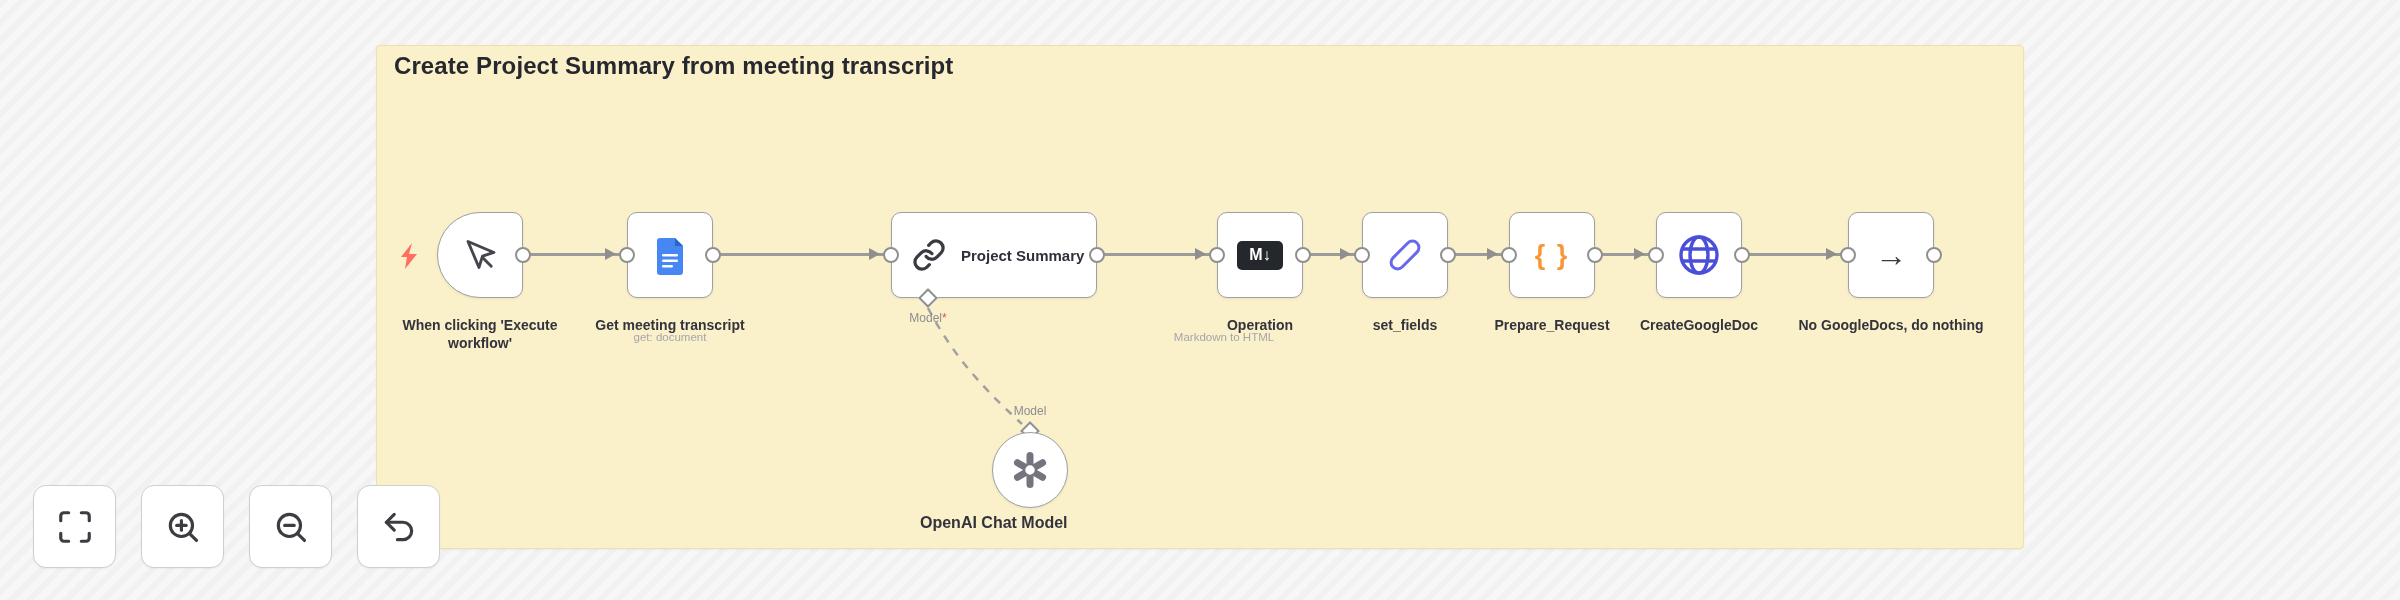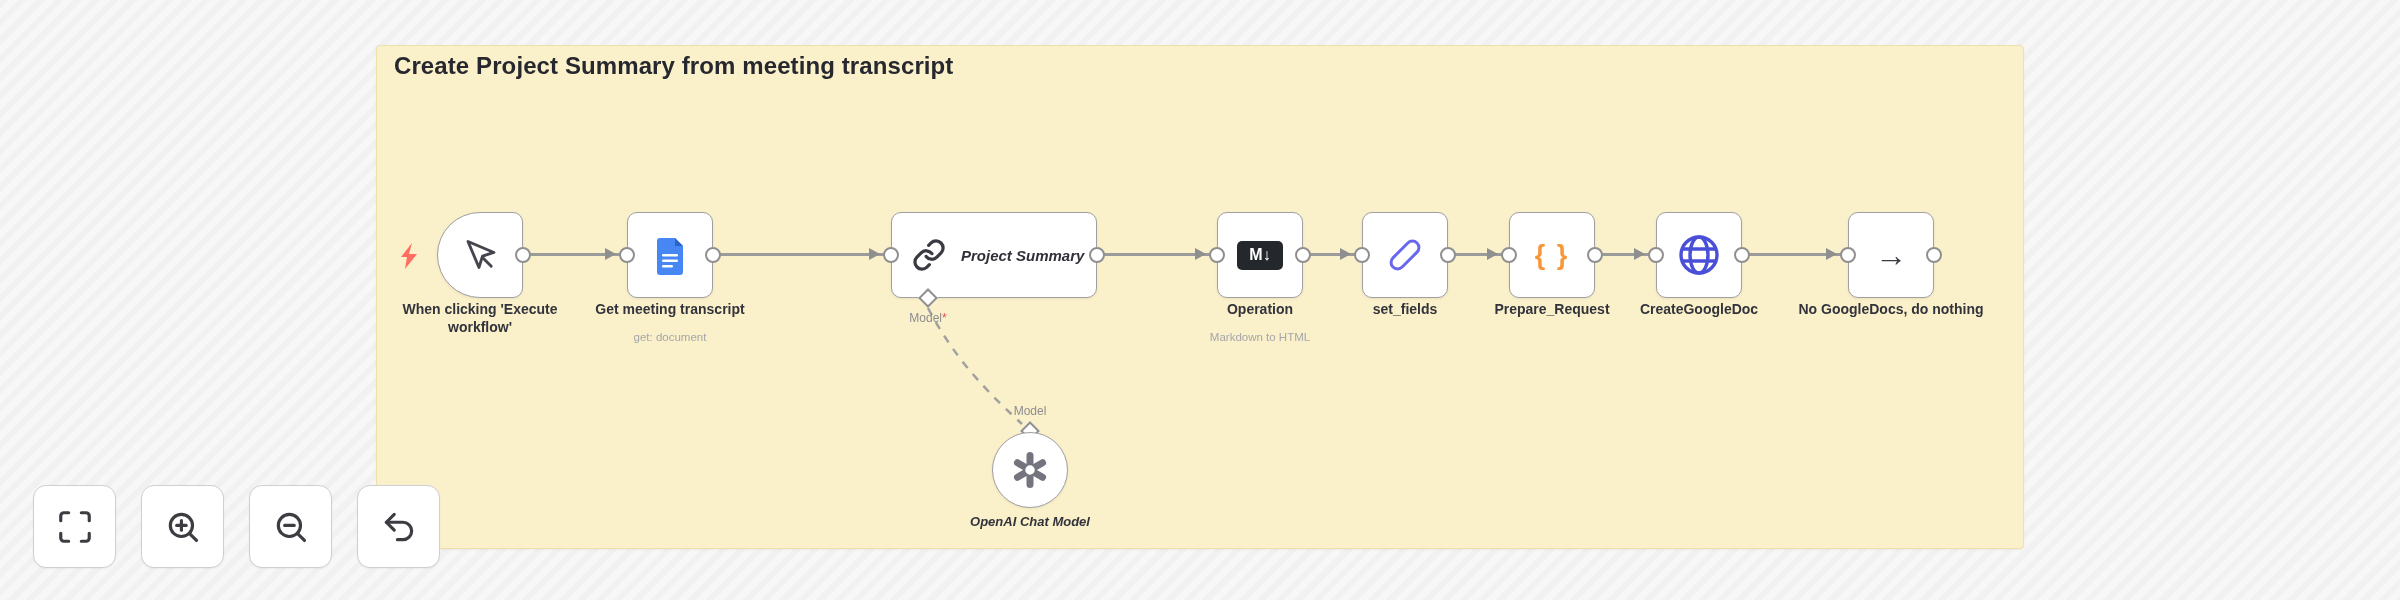--- a/index.html
+++ b/index.html
@@ -30,31 +30,31 @@
     box-shadow:0 1px 3px rgba(0,0,0,0.07);
   }
   .n1{left:437px; width:86px; border-radius:43px 10px 10px 43px;}
   .n2{left:627px; width:86px;}
   .n3{left:891px; width:206px; justify-content:flex-start; padding-left:20px; gap:15px;}
   .n4{left:1217px; width:86px;}
   .n5{left:1362px; width:86px;}
   .n6{left:1509px; width:86px;}
   .n7{left:1656px; width:86px;}
   .n8{left:1848px; width:86px;}
-  .node-inline-title{font-size:15px; font-weight:600; color:#2f3039;font-style:italic;}
+  .node-inline-title{font-size:15px; font-weight:600; color:#2f3039;}
   .node-label{
-    position:absolute; top:300px; width:220px; text-align:center;
+    position:absolute; top:316px; width:220px; text-align:center;
     font-size:14px; font-weight:600; color:#32333c; line-height:18px; white-space:pre-line;
   }
   .node-sublabel{
     position:absolute; top:329px; width:220px; text-align:center;
     font-size:11.5px; font-weight:400; color:#a6a6ab;
   }
   .l1{left:370px;} .l2{left:560px;} .s2{left:560px;}
-  .l4{left:1150px;} .s4{left:1150px;}
+  .l4{left:1150px;} .s4{left:1114px;}
   .l5{left:1295px;} .l6{left:1442px;} .l7{left:1589px;}
   .l8{left:1781px; width:240px; margin-left:-10px;}
   
   .wire{position:absolute; top:253px; height:3px; background:#9b9b9b;}
   .c1{left:523px; width:104px;} .c2{left:713px; width:178px;}
   .c3{left:1097px; width:120px;} .c4{left:1303px; width:59px;}
   .c5{left:1448px; width:61px;} .c6{left:1595px; width:61px;}
   .c7{left:1742px; width:106px;}
   .arrowhead{
     position:absolute; top:248px; width:0; height:0;
@@ -83,22 +83,22 @@
   .pl-ai{left:970px; top:404px;}
   .req{color:#e6504f;}
   
   .ai-node{
     position:absolute; left:992px; top:432px; width:76px; height:76px;
     background:#fff; border:1.6px solid #9f9fa4; border-radius:50%; box-sizing:border-box;
     display:flex; align-items:center; justify-content:center;
     box-shadow:0 1px 3px rgba(0,0,0,0.07);
   }
   .ai-label{
-    position:absolute; left:920px; top:514px; width:220px; text-align:center;
-    font-size:13px; font-weight:600; color:#32333c;font-style:italic;
+    position:absolute; left:920px; top:514px; width:220px; 
+    font-size:16px; font-weight:600; color:#32333c;
   }
   
   .bolt{position:absolute; left:398px; top:243px;}
   .md-badge{
     width:46px; height:29px; background:#24272c; border-radius:5px;
     color:#fff; display:flex; align-items:center; justify-content:center;
     font-size:16px; font-weight:700; letter-spacing:0px;
   }
   .braces{font-size:27px; font-weight:700; color:#f8973a; letter-spacing:2px;}
   .noop-arrow{font-size:32px; font-weight:600; color:#3b3b42;}

